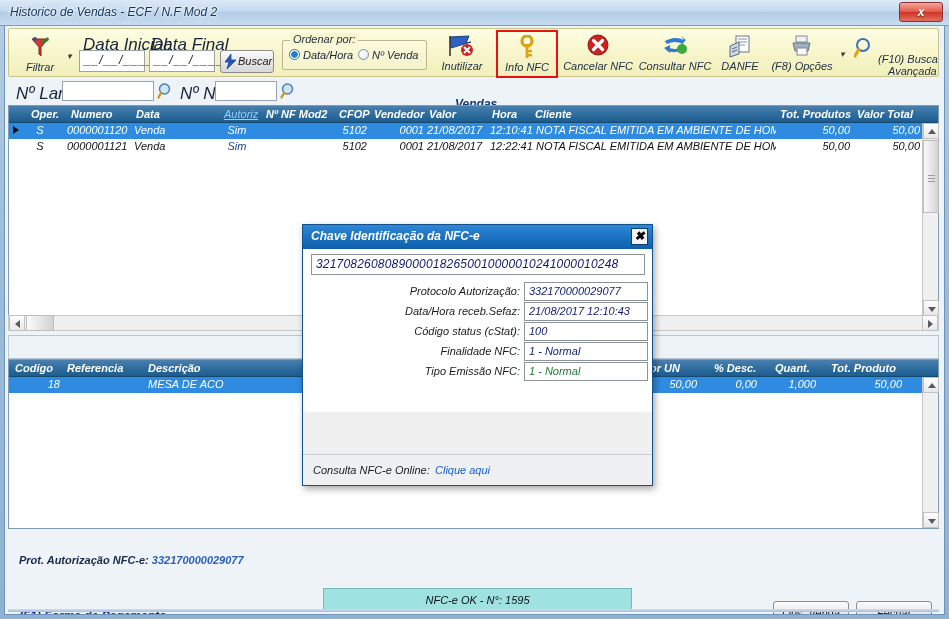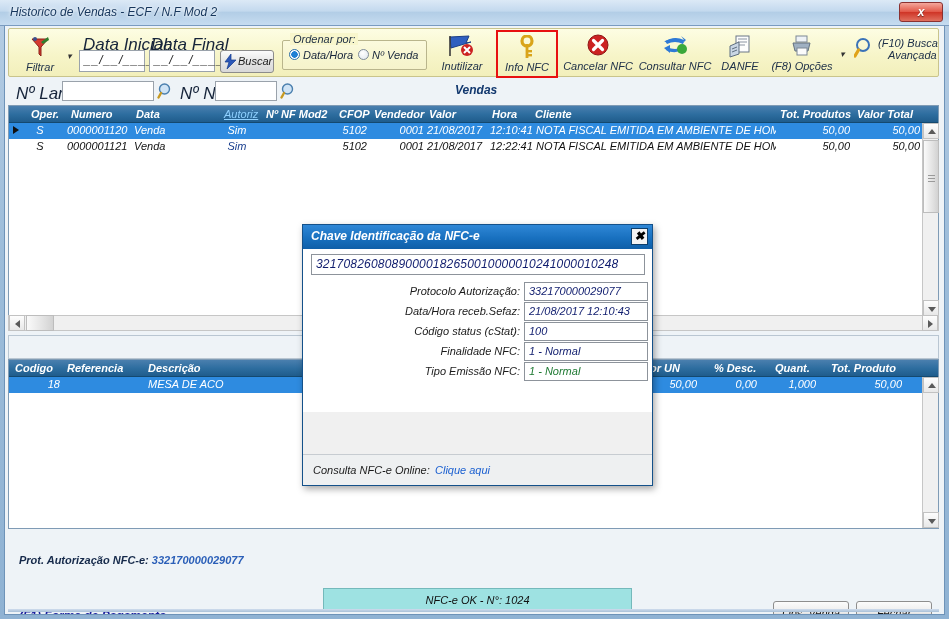--- a/index.html
+++ b/index.html
@@ -354,21 +354,21 @@
       </div>
       <div style="position:absolute;left:831px;top:20px;font-size:9px;color:#333;cursor:pointer;">▾</div>
 
       <div class="tb-item" style="left:845px; top:8px; width:88px; text-align:left; padding-left:24px;">
         <span style="position:absolute;left:0;top:0;">
           <svg width="22" height="22" viewBox="0 0 22 22">
             <circle cx="9" cy="8" r="6" fill="none" stroke="#3a72b8" stroke-width="2"></circle>
             <path d="M4.5 13 L1 19" stroke="#e0a319" stroke-width="3.2" stroke-linecap="round"></path>
           </svg>
         </span>
-        <span style="display:block;line-height:12px;">(F10) Busca</span>
+        <span style="display:block;line-height:12px;margin-top:16px;">(F10) Busca</span>
         <span style="display:block;line-height:12px;padding-left:10px;">Avançada</span>
       </div>
     </div>
 
     <div class="searchrow">
       <div class="lbl" style="left:8px; top:5px;">Nº Lanc.:</div>
       <div class="textinput" style="left:54px; top:2px; width:92px;"></div>
       <div class="lupa" style="left:149px; top:3px;">
         <svg width="18" height="18" viewBox="0 0 18 18">
           <circle cx="7.5" cy="7" r="5" fill="#cfe3f5" stroke="#4a7fae" stroke-width="1.4"></circle>
@@ -376,21 +376,21 @@
         </svg>
       </div>
       <div class="lbl" style="left:172px; top:5px;">Nº N.F:</div>
       <div class="textinput" style="left:207px; top:2px; width:62px;"></div>
       <div class="lupa" style="left:272px; top:3px;">
         <svg width="18" height="18" viewBox="0 0 18 18">
           <circle cx="7.5" cy="7" r="5" fill="#cfe3f5" stroke="#4a7fae" stroke-width="1.4"></circle>
           <path d="M4 11 L1.5 15.5" stroke="#c79a24" stroke-width="2.4" stroke-linecap="round"></path>
         </svg>
       </div>
-      <div class="vendas-title" style="left:447px; top:4px;">Vendas</div>
+      <div class="vendas-title" style="left:447px; top:18px;">Vendas</div>
     </div>
 
     <div class="grid-top">
       <div class="ghead">
         <div class="gh" style="left:22px;">Oper.</div>
         <div class="gh" style="left:62px;">Numero</div>
         <div class="gh" style="left:127px;">Data</div>
         <div class="gh link" style="left:215px;">Autoriz</div>
         <div class="gh" style="left:257px;">Nº NF Mod2</div>
         <div class="gh" style="left:330px;">CFOP</div>
@@ -487,21 +487,21 @@
           <span class="ar" style="top:6px;border-left:4px solid transparent;border-right:4px solid transparent;border-top:5px solid #5a5a5a;"></span>
         </div>
       </div>
     </div>
 
     <div class="prot-line">
       <span>Prot. Autorização NFC-e:</span>
       <span class="val">332170000029077</span>
     </div>
 
-    <div class="statusbox">NFC-e OK - N°: 1024</div>
+    <div class="statusbox">NFC-e OK - N°: 1595</div>
 
     <div class="fpag">(F1) Forma de Pagamento</div>
 
     <div class="btn-flat" style="left:768px; top:575px; width:76px;">Obs. Venda</div>
     <div class="btn-flat" style="left:851px; top:575px; width:76px;">Fechar</div>
 
     <div class="bottom-bevel"></div>
   </div>
 
   <div class="modal">

